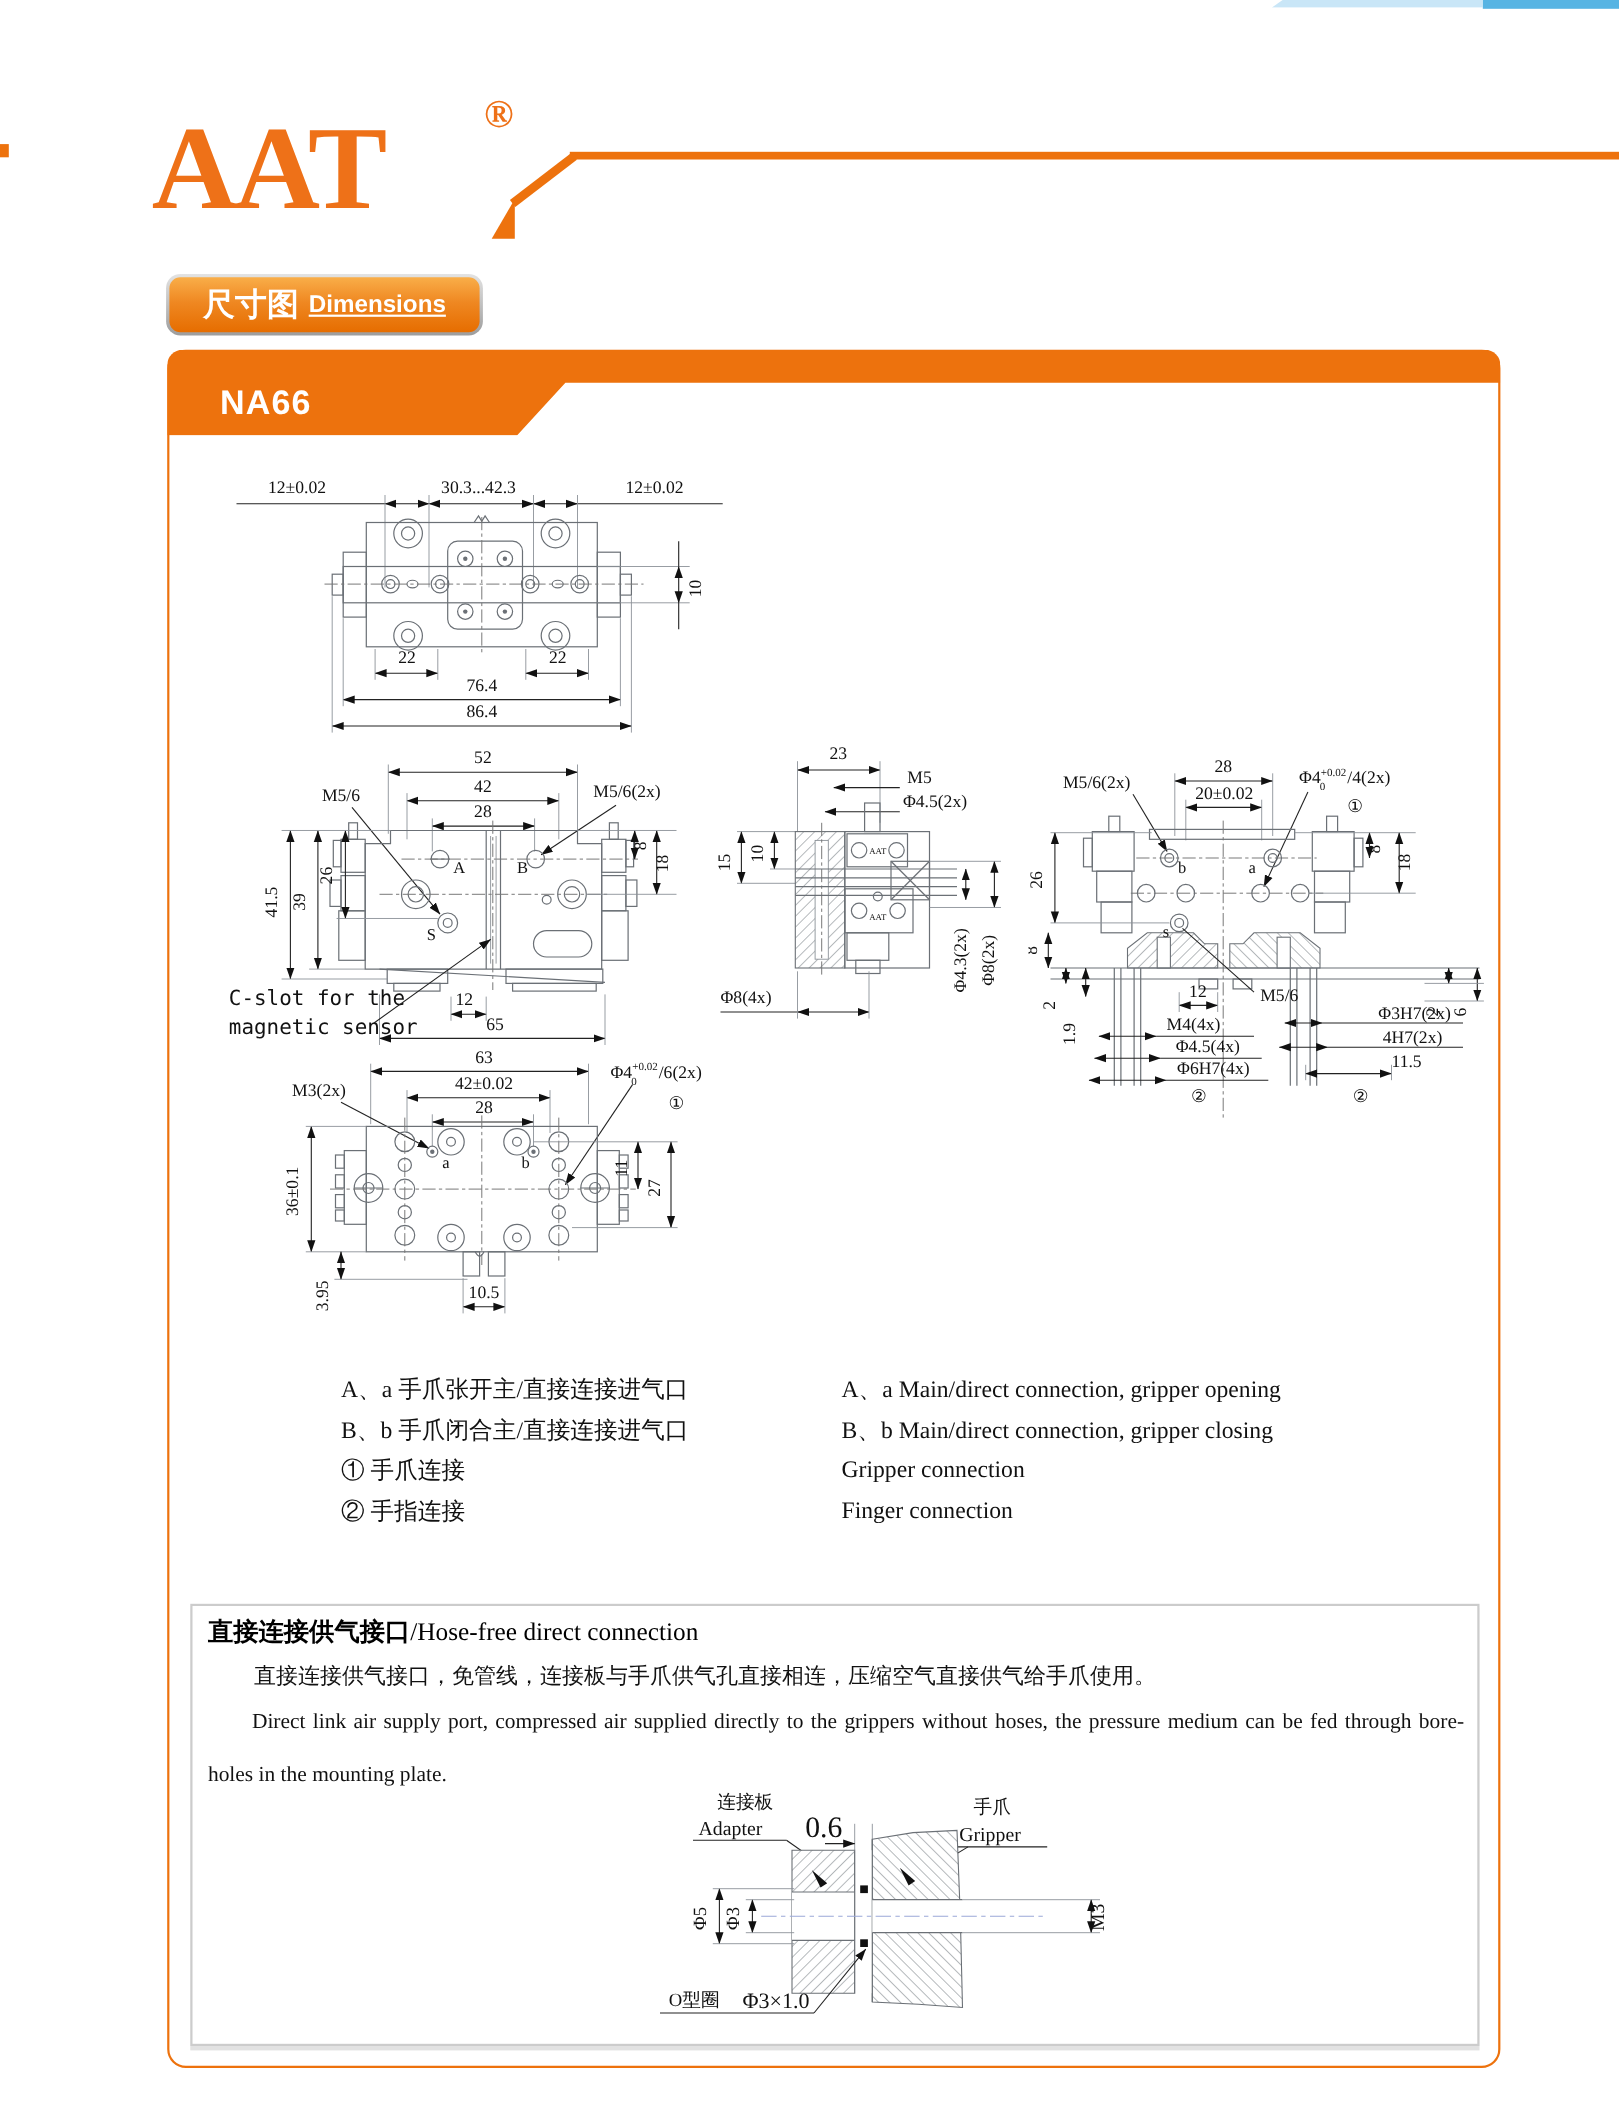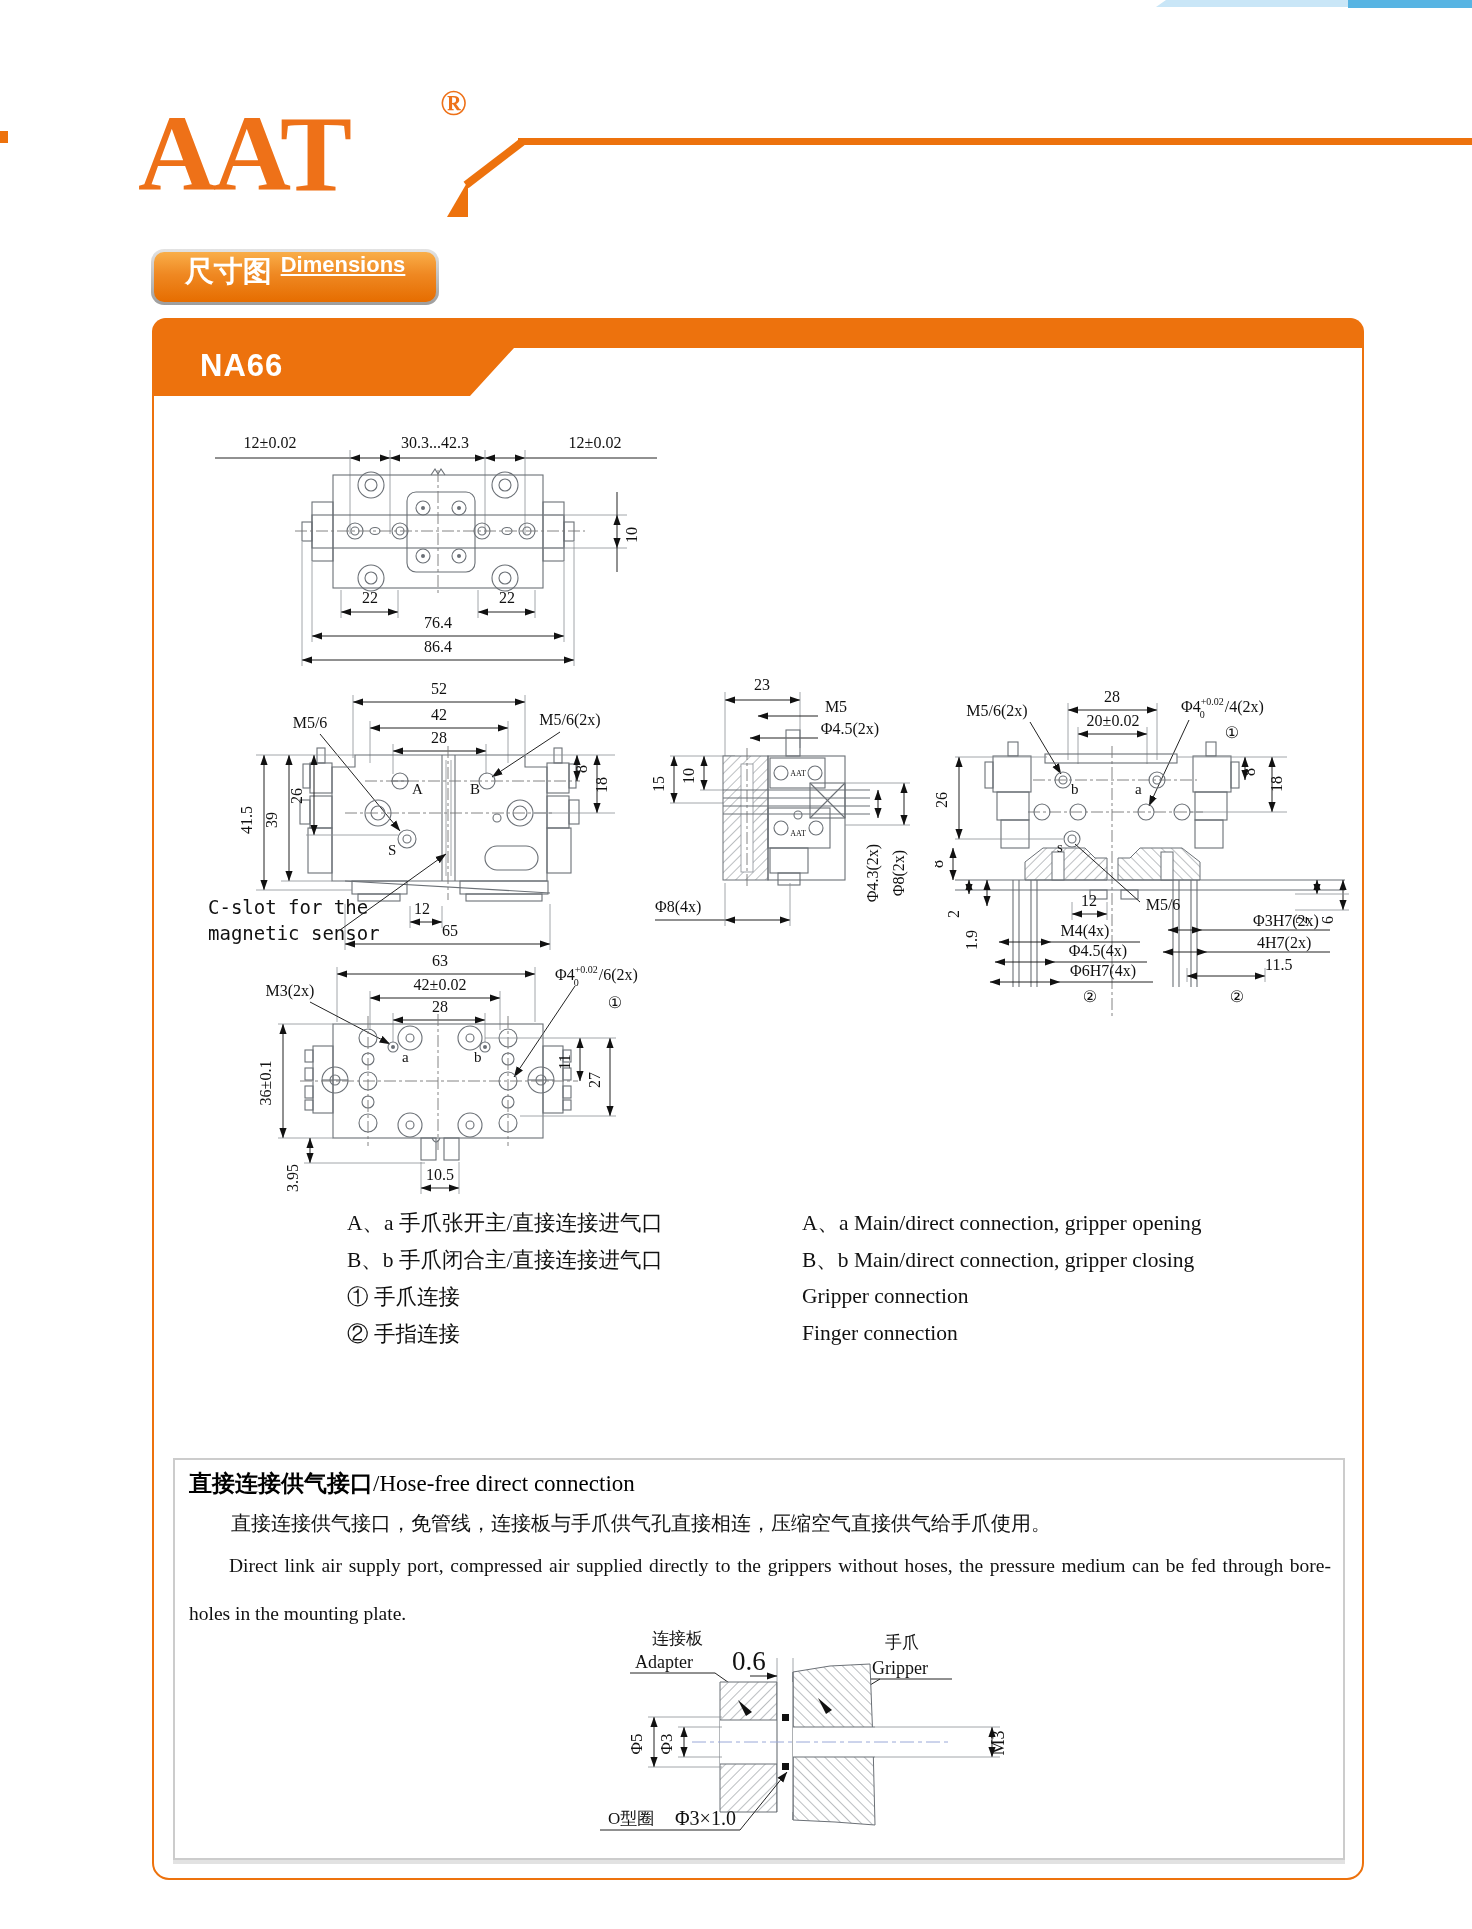--- a/index.html
+++ b/index.html
@@ -16,21 +16,21 @@
   
   #brand{position:absolute;left:138px;top:100px;font-family:"Liberation Serif",serif;
          font-weight:700;font-size:108px;line-height:108px;color:#ee7118;letter-spacing:-3px;}
   #regmark{position:absolute;left:440px;top:82px;font-size:36px;font-weight:700;color:#ee7118;}
 
   
   #dim-btn{position:absolute;left:151px;top:249px;width:288px;height:56px;border-radius:13px;
            background:linear-gradient(180deg,#e3e3e3,#9d9d9d);padding:3px;box-sizing:border-box;}
   #dim-btn-inner{width:100%;height:100%;border-radius:10px;
            background:linear-gradient(180deg,#f9ae49,#ef8822 45%,#e66d00);
-           display:flex;justify-content:center;gap:9px;color:#fff;}
+           display:flex;align-items:center;justify-content:center;gap:9px;color:#fff;}
   #dim-btn-inner .zh{font-family:"Liberation Sans",sans-serif;font-size:29px;font-weight:700;}
   #dim-btn-inner .en{font-family:"Liberation Sans",sans-serif;font-size:22px;font-weight:700;text-decoration:underline;}
 
   
   #panel{position:absolute;left:152px;top:318px;width:1212px;height:1562px;
          border:2px solid #ed720d;border-radius:17px;box-sizing:border-box;background:#fff;}
   #panel-head{position:absolute;left:-2px;top:-2px;width:1212px;height:78px;background:#ed720d;
          border-radius:14px 14px 0 0;
          clip-path:polygon(0 0,100% 0,100% 30px,362px 30px,318px 78px,0 78px);}
   #model{position:absolute;left:46px;top:28px;color:#fff;font-family:"Liberation Sans",sans-serif;
@@ -40,21 +40,21 @@
   svg text{font-family:"Liberation Serif",serif;fill:#111;}
   .dt{font-size:16px;}
   .dts{font-size:15px;}
   .ln{stroke:#6b7076;stroke-width:1.1;fill:none;}
   .lnt{stroke:#8a9096;stroke-width:0.8;fill:none;}
   .dim{stroke:#222;stroke-width:1;fill:none;}
   .cl{stroke:#777;stroke-width:0.9;fill:none;stroke-dasharray:12 3 3 3;}
   .note{font-family:"DejaVu Sans Mono",monospace;font-size:19px;}
 
   
-  #legend{position:absolute;left:310px;top:1204px;width:900px;margin-left:37px;}
+  #legend{position:absolute;left:310px;top:1244px;width:900px;}
   .leg-row{display:flex;height:37px;align-items:center;font-size:21.5px;color:#111;}
   .leg-zh{width:455px;}
   .leg-en{width:445px;}
 
   
   #direct-box{position:absolute;left:173px;top:1458px;width:1172px;height:402px;
               border:2px solid #cccccc;box-sizing:border-box;background:#fff;
               box-shadow:0 4px 0 #e2e2e2;}
   #direct-title{position:absolute;left:14px;top:8px;font-size:23px;color:#000;}
   #direct-title .b{font-weight:700;}

